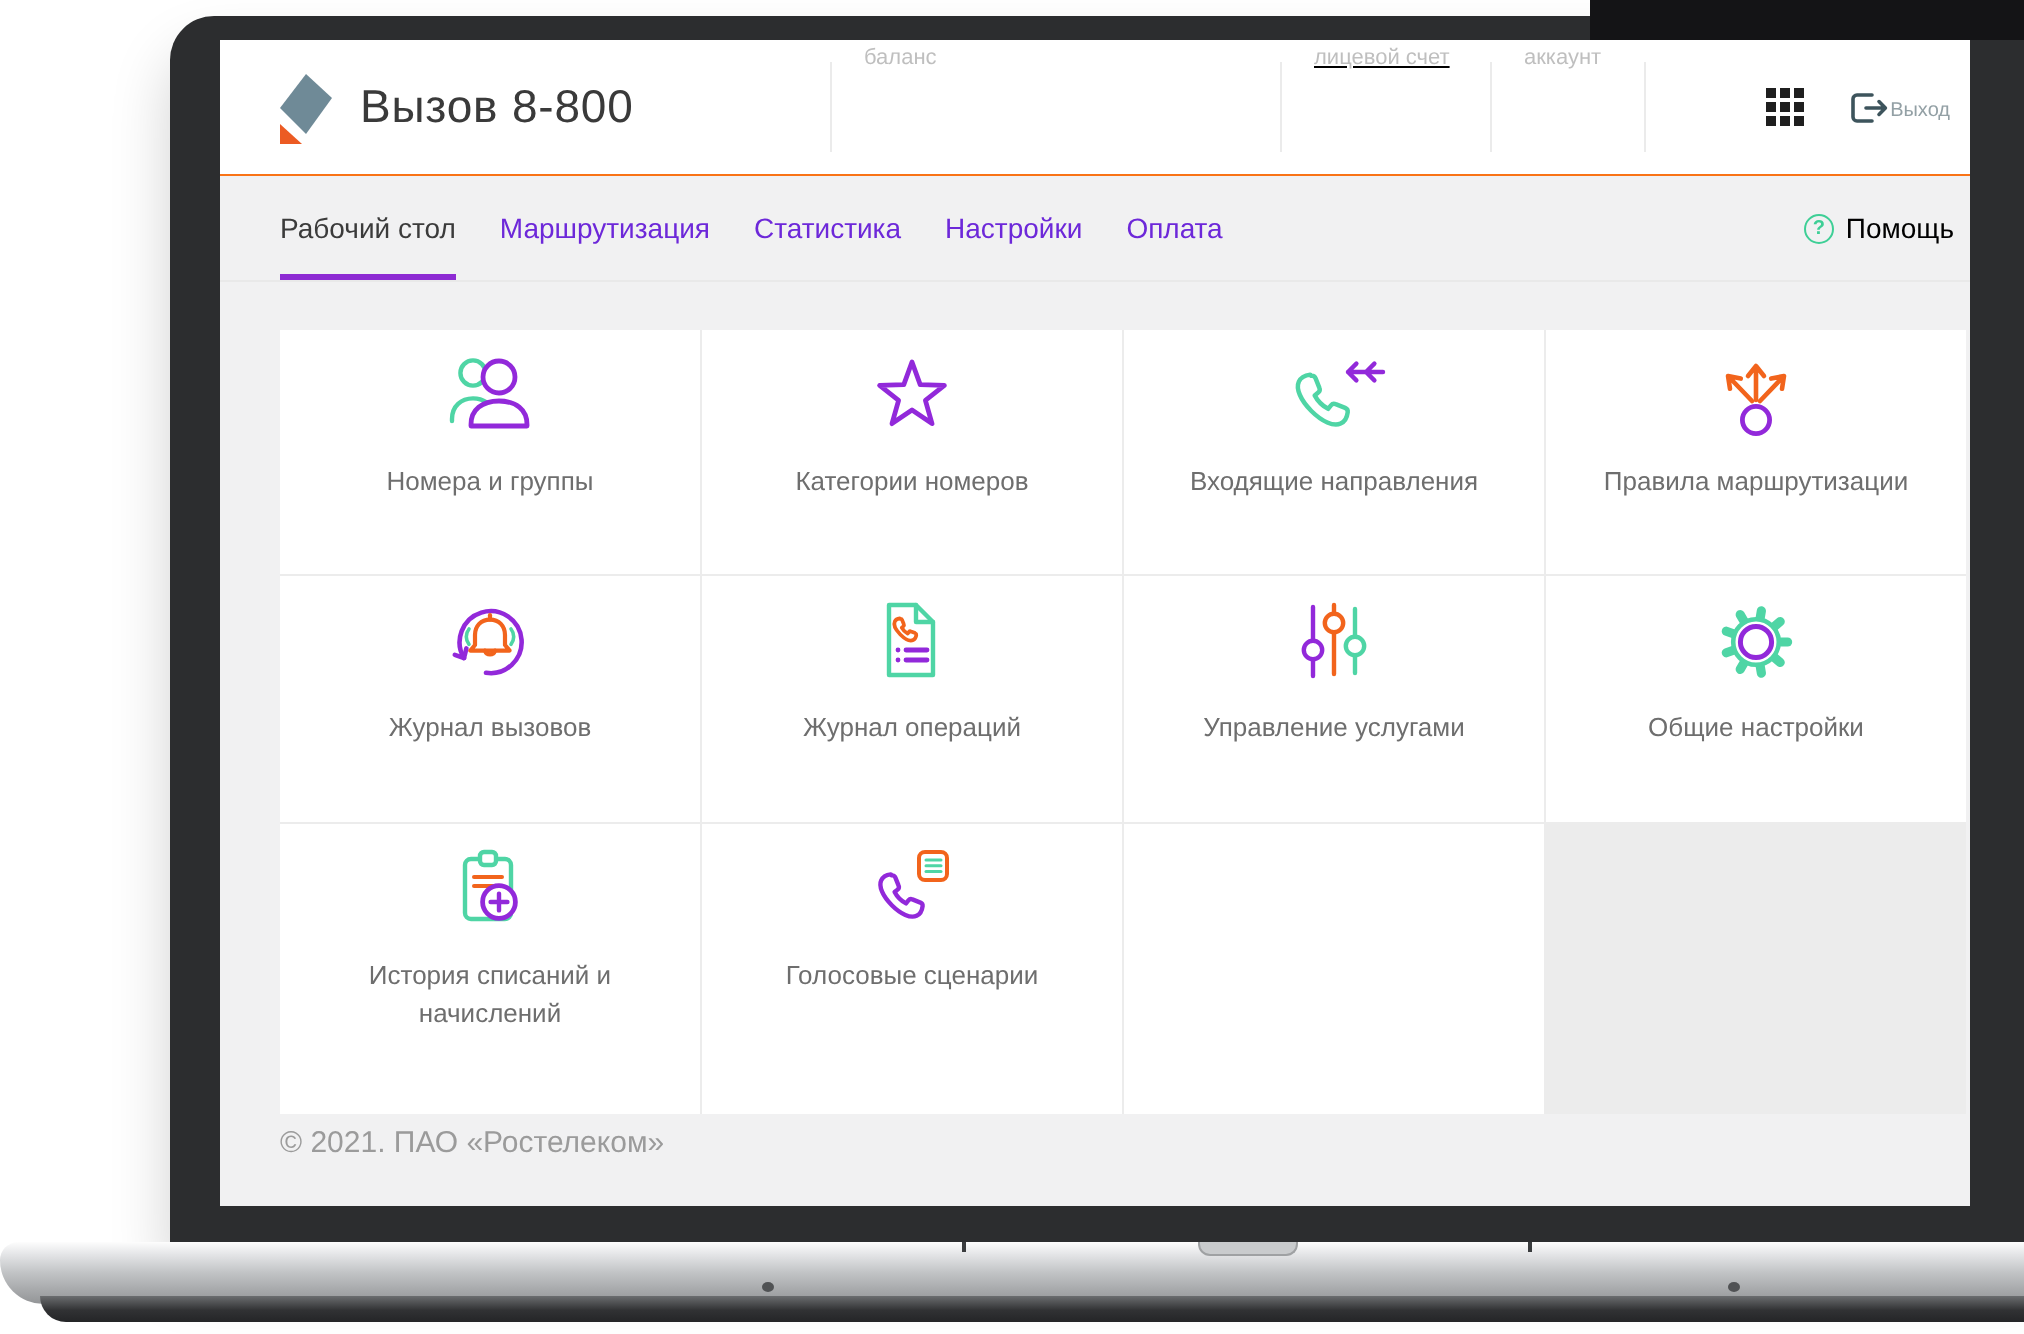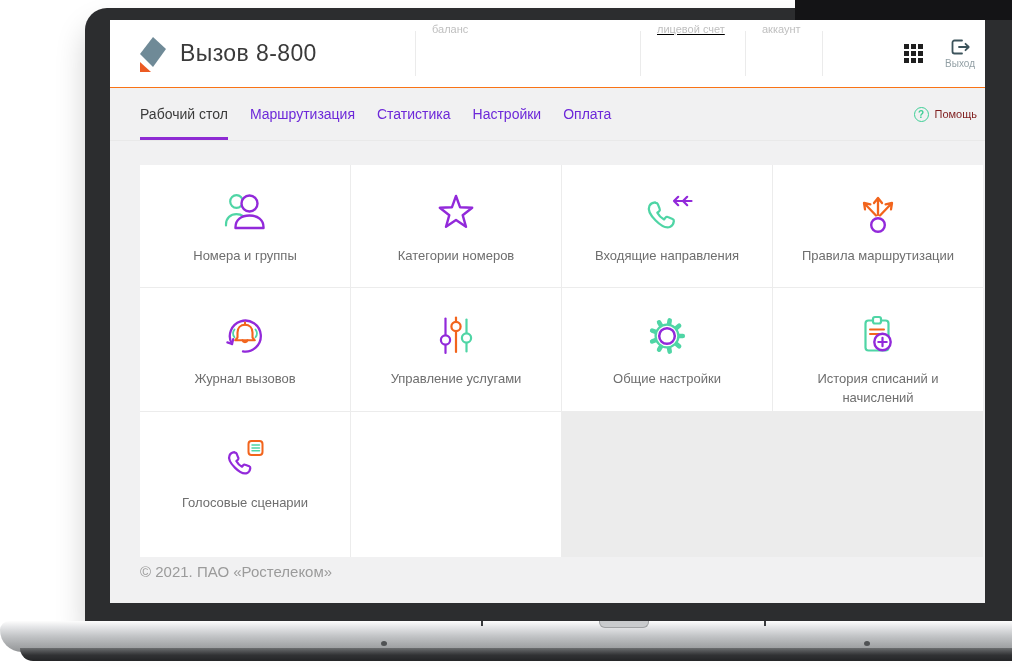--- a/index.html
+++ b/index.html
@@ -27,34 +27,34 @@
   .brand{width:305px;display:flex;align-items:center;padding-left:30px;box-sizing:border-box;cursor:pointer;}
   .brand-title{margin-left:14px;font-size:23px;color:#3a3a3a;letter-spacing:.4px;white-space:nowrap;}
   .hdiv{width:1px;background:#ebebeb;margin:11px 0;}
   .hsec{display:flex;align-items:flex-start;padding:3px 0 0 16px;box-sizing:border-box;}
   .hsec-balance{width:224px;}
   .hsec-account-number{width:104px;text-decoration:underline;}
   .hsec-account{width:76px;}
   .hlabel{font-size:11px;color:#bfbfbf;white-space:nowrap;}
   .hicons{margin-left:auto;display:flex;align-items:center;gap:22px;padding-right:10px;}
   .apps-btn{cursor:pointer;display:flex;align-items:center;}
-  .logout-btn{display:flex;flex-direction:column;align-items:center;cursor:pointer;justify-content:center;}
+  .logout-btn{display:flex;flex-direction:row;align-items:center;cursor:pointer;justify-content:center;}
   .logout-label{font-size:10px;color:#93a0a5;margin-top:3px;}
 
   
   .tabs{height:53px;display:flex;align-items:stretch;padding:0 8px 0 30px;border-bottom:1px solid #e9e9e9;box-sizing:border-box;text-align:center;}
   .tab{display:flex;align-items:center;margin-right:22px;font-size:14px;color:#6d28d9;cursor:pointer;border-bottom:3px solid transparent;padding-top:2px;box-sizing:border-box;white-space:nowrap;}
   .tab.active{color:#3b3b3b;border-bottom-color:#8e2bd3;}
   .help{margin-left:auto;display:flex;align-items:center;gap:6px;cursor:pointer;}
   .qicon{width:15px;height:15px;border:1.6px solid #3ecf96;border-radius:50%;color:#3ecf96;font-size:10px;font-weight:bold;display:flex;align-items:center;justify-content:center;box-sizing:border-box;}
-  .help-label{font-size:11px;color:#7f1d1d;}
+  .help-label{font-size:14px;color:#000000;}
 
   
   .grid{margin:24px 2px 0 30px;display:grid;grid-template-columns:repeat(4,1fr);grid-template-rows:122px 123px 145px;gap:1px;background:#ececec;}
-  .tile{background:#fff;display:flex;flex-direction:column;align-items:center;padding-top:21px;box-sizing:border-box;cursor:pointer;}
+  .tile{background:#fff;display:flex;flex-direction:column;align-items:center;padding-top:6px;box-sizing:border-box;cursor:pointer;}
   .tile-empty{background:#fff;cursor:default;}
   .ticon{height:52px;flex:0 0 auto;}
   .tlabel{margin-top:9px;font-size:13px;color:#6e6e6e;text-align:center;max-width:180px;line-height:1.45;}
 
   .footer{margin:6px 0 0 30px;font-size:15px;color:#9b9b9b;}
 
   svg{display:block;}
 </style>
 </head>
 <body>
@@ -182,20 +182,36 @@
           </g>
           <g stroke="#f2641c" stroke-width="2.1">
             <path d="M26,15.8 v-2.2"></path>
             <path d="M33.5,28.5 v-5 c0,-4.6 -3,-7.7 -7.5,-7.7 s-7.5,3.1 -7.5,7.7 v5 l-2.3,2.8 h19.6 z"></path>
             <path d="M23.5,31.3 a2.6,2.6 0 0 0 5,0"></path>
           </g>
         </svg>
         <span class="tlabel">Журнал вызовов</span>
       </div>
 
+      <div class="tile">
+        <svg class="ticon" width="52" height="52" viewBox="0 0 52 52" fill="none" stroke-linecap="round" stroke-linejoin="round">
+          <g stroke="#4fd5a5" stroke-width="2.2">
+            <path d="M14.5,8.5 h13.5 l8.5,8.5 v26.5 h-22 z"></path>
+            <path d="M28,8.5 v8.5 h8.5"></path>
+          </g>
+          <g transform="translate(15,12) scale(0.52)" stroke="#f2641c" stroke-width="3.6">
+            <path d="M9.4,6.2 c-2.4,0.3 -4,1.2 -4.8,3 c-1.4,3 0.8,7.9 5.3,12.4 c4.5,4.5 9.4,6.7 12.4,5.3 c1.8,-0.8 2.7,-2.4 3,-4.8 c0.1,-0.8 -0.4,-1.5 -1.1,-1.8 l-4,-1.6 c-0.7,-0.3 -1.5,-0.1 -2,0.5 l-1.2,1.5 c-2.1,-1.1 -4.6,-3.6 -5.7,-5.7 l1.5,-1.2 c0.6,-0.5 0.8,-1.3 0.5,-2 l-1.6,-4 c-0.3,-0.7 -1,-1.2 -1.8,-1.1 z"></path>
+          </g>
+          <g stroke="#9229da" stroke-width="2.4">
+            <path d="M19,31 l0.01,0 M23,31 h10.5"></path>
+            <path d="M19,36 l0.01,0 M23,36 h10.5"></path>
+          </g>
+        </svg>
+        <span class="tlabel">Журнал операций</span>
+      </div>
 
       <div class="tile">
         <svg class="ticon" width="52" height="52" viewBox="0 0 52 52" fill="none" stroke-linecap="round">
           <path d="M15.5,9.5 V44" stroke="#9229da" stroke-width="2.2"></path>
           <circle cx="15.5" cy="31" r="4.6" fill="#fff" stroke="#9229da" stroke-width="2.2"></circle>
           <path d="M26,8.5 V43" stroke="#f2641c" stroke-width="2.2"></path>
           <circle cx="26" cy="17.5" r="4.6" fill="#fff" stroke="#f2641c" stroke-width="2.2"></circle>
           <path d="M36.5,10.5 V42.5" stroke="#4fd5a5" stroke-width="2.2"></path>
           <circle cx="36.5" cy="29" r="4.6" fill="#fff" stroke="#4fd5a5" stroke-width="2.2"></circle>
         </svg>

